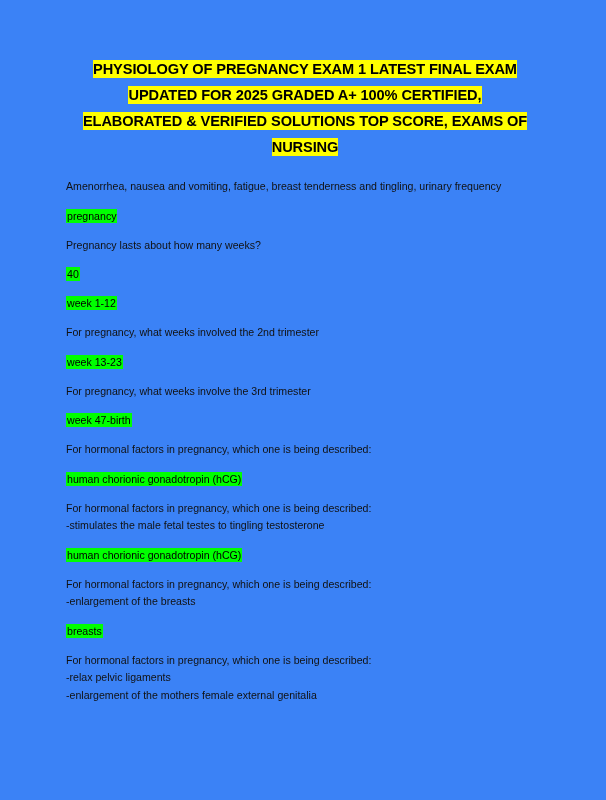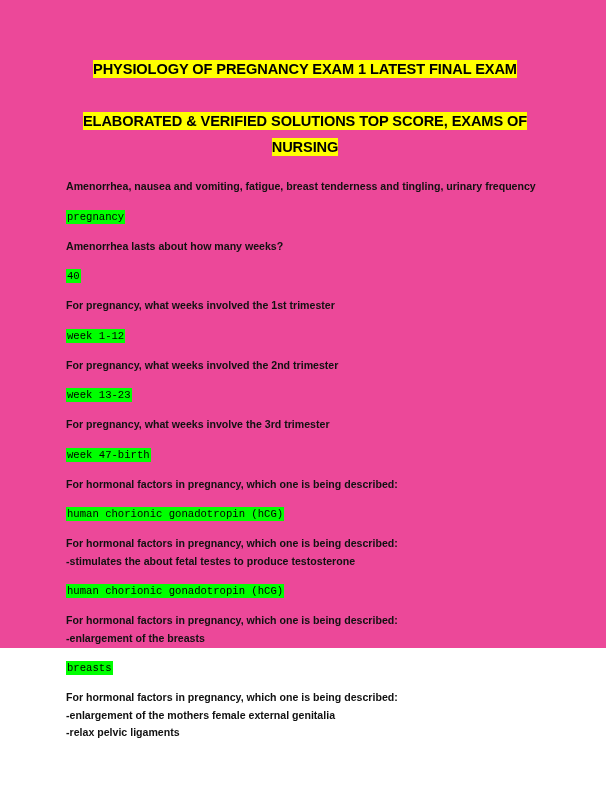--- a/index.html
+++ b/index.html
@@ -9,24 +9,24 @@
   }
   body {
     width: 606px;
     height: 800px;
     font-family: "Liberation Sans", sans-serif;
     color: #000000;
     overflow: hidden;
   }
   .page {
     width: 606px;
-    height: 648px;
+    height: 800px;
     box-sizing: border-box;
     padding: 56px 62px 0 66px;
-    background: #ec4899;
+    background: #3b82f6;
     position: relative;
   }
   .doc-title {
     text-align: center;
     font-weight: bold;
     font-size: 14.6px;
     line-height: 26px;
     margin: 0 0 18px 0;
     letter-spacing: -0.1px;
   }
@@ -37,72 +37,67 @@
     -webkit-box-decoration-break: clone;
   }
   .qa-block {
     margin-bottom: 0;
   }
   .question {
     font-size: 10.6px;
     line-height: 17.5px;
     margin: 0 0 12px 0;
     color: #111111;
-    font-weight: bold;
   }
   .question .line {
     display: block;
   }
   .answer {
     font-size: 10.6px;
     line-height: 16px;
     margin: 0 0 13px 0;
   }
   .answer span.hl {
     background: #00ff00;
     padding: 1px 1px;
     box-decoration-break: clone;
-    font-family: Liberation Mono, monospace;
     -webkit-box-decoration-break: clone;
   }
 </style>
 </head>
 <body>
 
 <div class="page">
 
   <h1 class="doc-title">
     <span class="hl">PHYSIOLOGY OF PREGNANCY EXAM 1 LATEST FINAL EXAM</span><br>
-    <br>
+    <span class="hl">UPDATED FOR 2025 GRADED A+ 100% CERTIFIED,</span><br>
     <span class="hl">ELABORATED &amp; VERIFIED SOLUTIONS TOP SCORE, EXAMS OF</span><br>
     <span class="hl">NURSING</span>
   </h1>
 
   <div class="qa-block">
     <p class="question">
       <span class="line">Amenorrhea, nausea and vomiting, fatigue, breast tenderness and tingling, urinary frequency</span>
     </p>
     <p class="answer">
       <span class="hl">pregnancy</span>
     </p>
   </div>
 
   <div class="qa-block">
     <p class="question">
-      <span class="line">Amenorrhea lasts about how many weeks?</span>
+      <span class="line">Pregnancy lasts about how many weeks?</span>
     </p>
     <p class="answer">
       <span class="hl">40</span>
     </p>
   </div>
 
   <div class="qa-block">
-    <p class="question">
-      <span class="line">For pregnancy, what weeks involved the 1st trimester</span>
-    </p>
     <p class="answer">
       <span class="hl">week 1-12</span>
     </p>
   </div>
 
   <div class="qa-block">
     <p class="question">
       <span class="line">For pregnancy, what weeks involved the 2nd trimester</span>
     </p>
     <p class="answer">
@@ -124,38 +119,38 @@
       <span class="line">For hormonal factors in pregnancy, which one is being described:</span>
     </p>
     <p class="answer">
       <span class="hl">human chorionic gonadotropin (hCG)</span>
     </p>
   </div>
 
   <div class="qa-block">
     <p class="question">
       <span class="line">For hormonal factors in pregnancy, which one is being described:</span>
-      <span class="line">-stimulates the about fetal testes to produce testosterone</span>
+      <span class="line">-stimulates the male fetal testes to tingling testosterone</span>
     </p>
     <p class="answer">
       <span class="hl">human chorionic gonadotropin (hCG)</span>
     </p>
   </div>
 
   <div class="qa-block">
     <p class="question">
       <span class="line">For hormonal factors in pregnancy, which one is being described:</span>
       <span class="line">-enlargement of the breasts</span>
     </p>
     <p class="answer">
       <span class="hl">breasts</span>
     </p>
   </div>
 
   <div class="qa-block">
     <p class="question">
       <span class="line">For hormonal factors in pregnancy, which one is being described:</span>
+      <span class="line">-relax pelvic ligaments</span>
       <span class="line">-enlargement of the mothers female external genitalia</span>
-      <span class="line">-relax pelvic ligaments</span>
     </p>
   </div>
 
 </div>
 
 </body></html>

